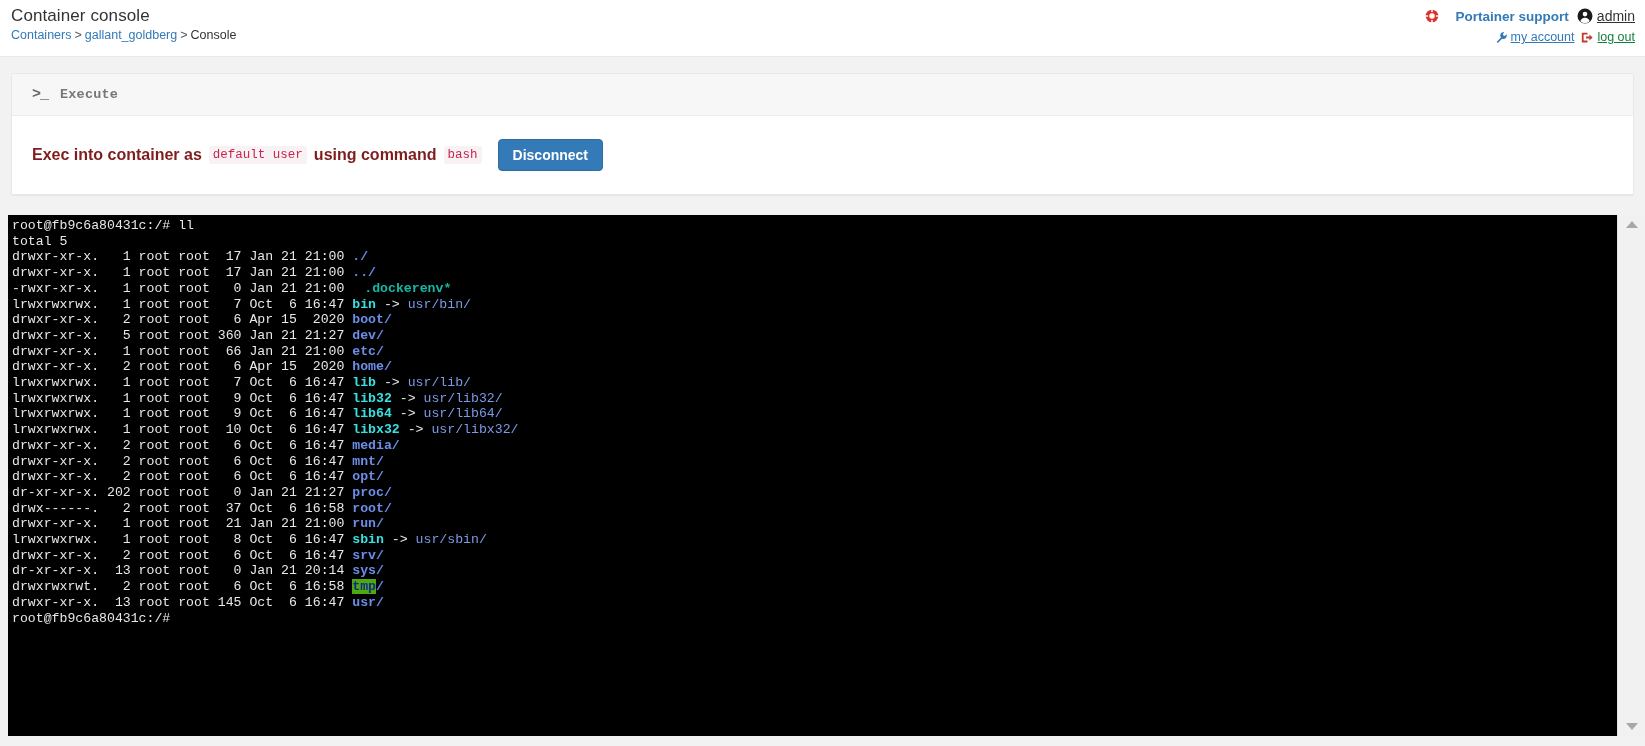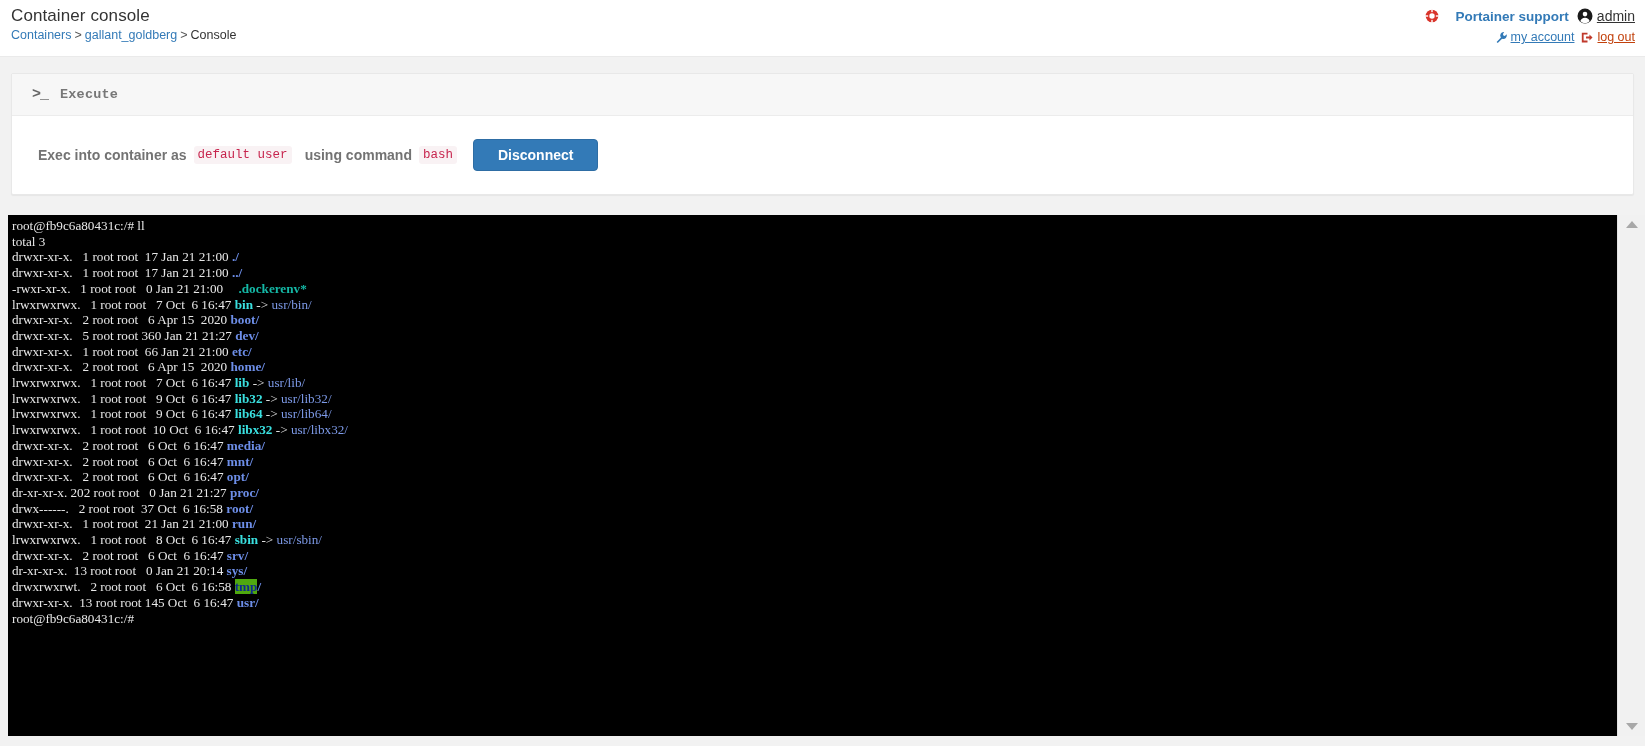--- a/index.html
+++ b/index.html
@@ -78,21 +78,21 @@
     text-decoration: underline;
   }
   .mini-link {
     color: #337ab7;
     font-size: 12.5px;
     text-decoration: underline;
     display: inline-flex;
     align-items: center;
     gap: 3px;
   }
-  .mini-link.logout { color: #c2410c; align-items: center; }
+  .mini-link.logout { color: #15803d; align-items: center; }
   .ico { display: inline-block; line-height: 0; }
 
   
   .card {
     position: absolute;
     left: 11px;
     top: 73px;
     width: 1623px;
     background: #ffffff;
     border: 1px solid #e8e8e8;
@@ -123,42 +123,41 @@
     letter-spacing: -1px;
   }
   .card-body {
     height: 78px;
     display: flex;
     align-items: center;
     padding: 0 20px;
     gap: 7px;
   }
   .exec-text {
-    font-size: 14px;
-    color: #737373;
-    font-weight: bold;
-    margin-left: 6px;
+    font-size: 16px;
+    color: #7f1d1d;
+    font-weight: bold;
   }
   code.inline {
     font-family: "Liberation Mono", monospace;
     font-size: 12.5px;
     color: #c7254e;
     background: #f9f2f4;
     padding: 2px 4px;
     border-radius: 3px;
     font-weight: normal;
   }
   .btn-disconnect {
     margin-left: 9px;
     background: #337ab7;
     border: 1px solid #2e6da4;
     color: #ffffff;
     font-size: 14px;
     font-weight: bold;
-    padding: 7px 24px;
+    padding: 7px 14px;
     border-radius: 4px;
     cursor: pointer;
     font-family: "Liberation Sans", sans-serif;
   }
 
   
   .terminal-wrap {
     position: absolute;
     left: 8px;
     top: 215px;
@@ -166,21 +165,21 @@
     height: 521px;
     display: flex;
   }
   .terminal {
     flex: 1 1 auto;
     background: #000000;
     overflow: hidden;
     padding: 3px 0 0 4px;
   }
   .term-line {
-    font-family: Liberation Serif, serif;
+    font-family: Liberation Mono, monospace;
     font-size: 13.2px;
     line-height: 15.7px;
     white-space: pre;
     color: #e6e6e6;
   }
   .c-white  { color: #e8e8e8; }
   .c-dir    { color: #6d8ee8; font-weight: bold; }
   .c-exec   { color: #14b8a6; font-weight: bold; margin-left: 12px; }
   .c-link   { color: #3ae0e0; font-weight: bold; }
   .c-target { color: #7d9ae8; }
@@ -273,21 +272,21 @@
     <code class="inline">default user</code>
     <span class="exec-text">using command</span>
     <code class="inline">bash</code>
     <button class="btn-disconnect">Disconnect</button>
   </div>
 </div>
 
 <div class="terminal-wrap">
   <div class="terminal" id="terminal">
       <div class="term-line"><span class="c-prompt">root@fb9c6a80431c:/# ll</span></div>
-      <div class="term-line"><span class="c-white">total 3</span></div>
+      <div class="term-line"><span class="c-white">total 5</span></div>
       <div class="term-line"><span class="c-white">drwxr-xr-x.   1 root root  17 Jan 21 21:00 </span><span class="c-dir">./</span></div>
       <div class="term-line"><span class="c-white">drwxr-xr-x.   1 root root  17 Jan 21 21:00 </span><span class="c-dir">../</span></div>
       <div class="term-line"><span class="c-white">-rwxr-xr-x.   1 root root   0 Jan 21 21:00 </span><span class="c-exec">.dockerenv*</span></div>
       <div class="term-line"><span class="c-white">lrwxrwxrwx.   1 root root   7 Oct  6 16:47 </span><span class="c-link">bin</span><span class="c-white"> -&gt; </span><span class="c-target">usr/bin/</span></div>
       <div class="term-line"><span class="c-white">drwxr-xr-x.   2 root root   6 Apr 15  2020 </span><span class="c-dir">boot/</span></div>
       <div class="term-line"><span class="c-white">drwxr-xr-x.   5 root root 360 Jan 21 21:27 </span><span class="c-dir">dev/</span></div>
       <div class="term-line"><span class="c-white">drwxr-xr-x.   1 root root  66 Jan 21 21:00 </span><span class="c-dir">etc/</span></div>
       <div class="term-line"><span class="c-white">drwxr-xr-x.   2 root root   6 Apr 15  2020 </span><span class="c-dir">home/</span></div>
       <div class="term-line"><span class="c-white">lrwxrwxrwx.   1 root root   7 Oct  6 16:47 </span><span class="c-link">lib</span><span class="c-white"> -&gt; </span><span class="c-target">usr/lib/</span></div>
       <div class="term-line"><span class="c-white">lrwxrwxrwx.   1 root root   9 Oct  6 16:47 </span><span class="c-link">lib32</span><span class="c-white"> -&gt; </span><span class="c-target">usr/lib32/</span></div>

